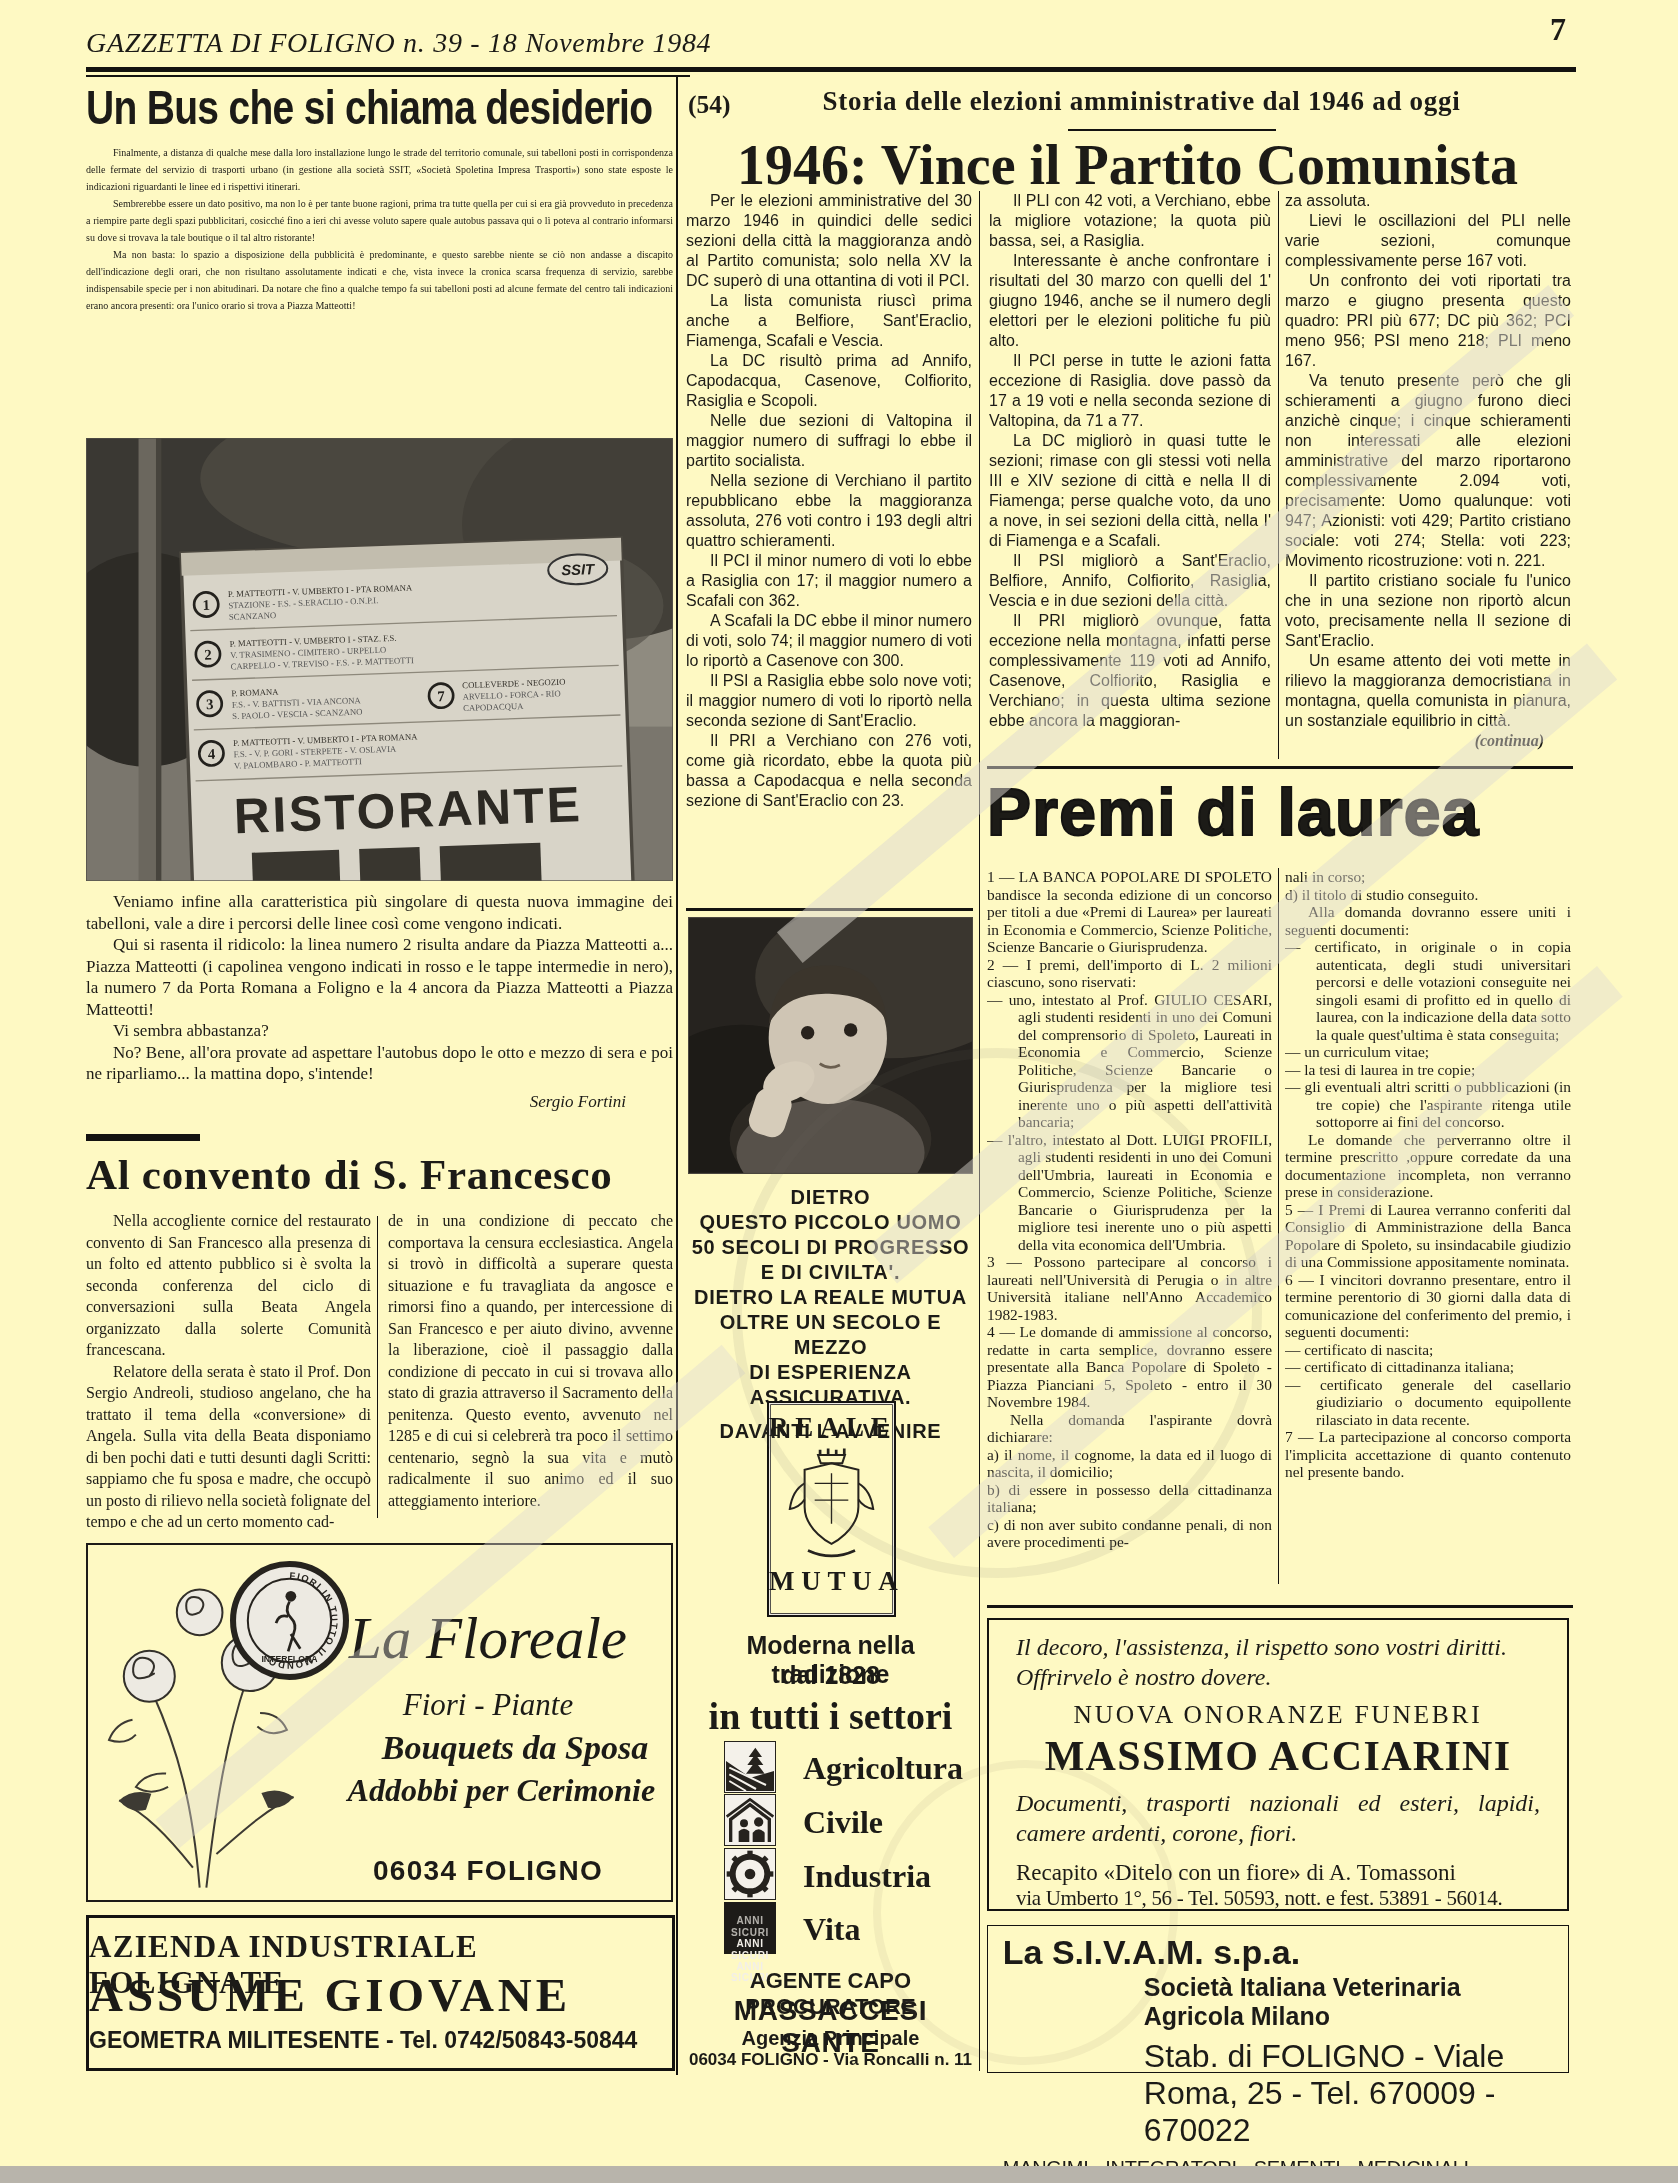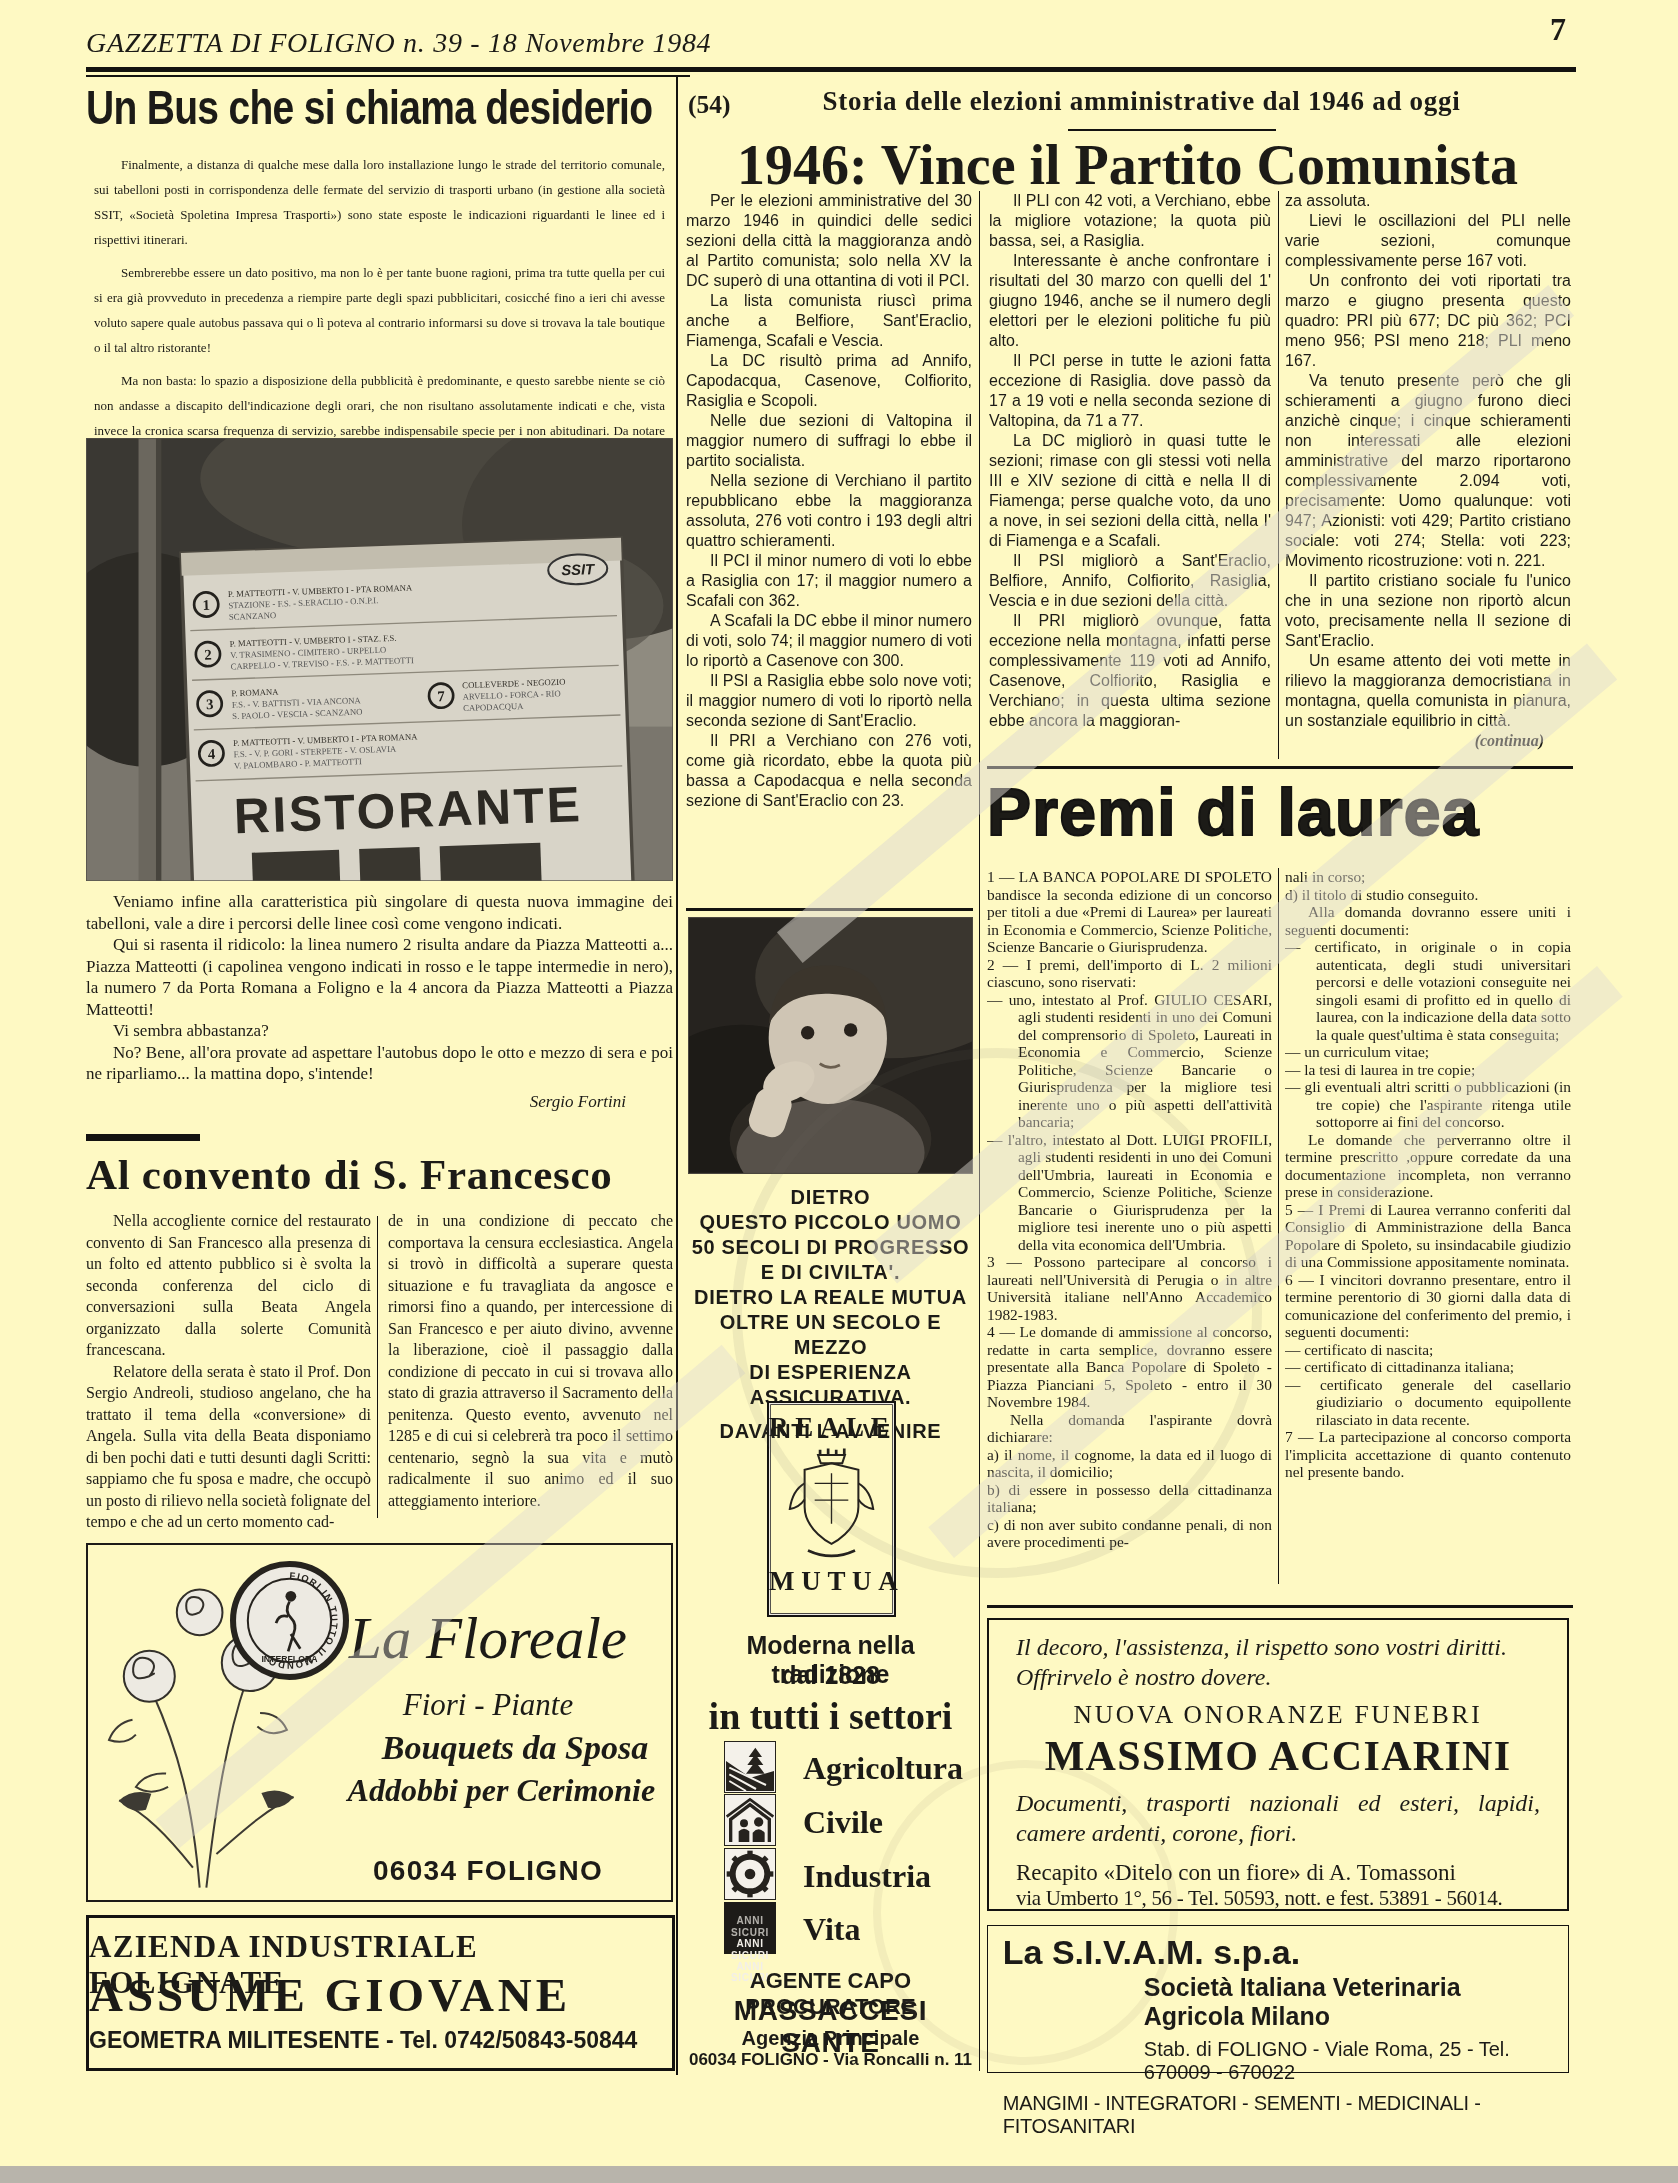--- a/index.html
+++ b/index.html
@@ -13,21 +13,21 @@
   
   .bus-title{font-family:"Liberation Sans",sans-serif;font-weight:bold;font-size:39px;
              transform:scaleY(1.22);transform-origin:top left;letter-spacing:-0.7px;white-space:nowrap;}
   .kicker-num{font-size:25.5px;font-weight:bold;}
   .kicker{font-size:27px;font-weight:bold;text-align:center;letter-spacing:0.7px;}
   .headline1946{font-size:56px;font-weight:bold;text-align:center;white-space:nowrap;letter-spacing:0px;}
   .conv-title{font-size:43px;font-weight:bold;letter-spacing:0.7px;white-space:nowrap;}
   .premi-title{font-family:"Liberation Sans",sans-serif;font-weight:bold;font-size:66px;
                -webkit-text-stroke:2px #141311;letter-spacing:1.3px;white-space:nowrap;}
   
-  .busbody p{margin:8px;font-size:13px;line-height:25px;text-align:justify;text-indent:27px;}
+  .busbody p{margin:0;font-size:10px;line-height:17px;text-align:justify;text-indent:27px;}
   .caption p{margin:0;font-size:17px;line-height:21.5px;text-align:justify;text-indent:27px;}
   .byline{text-align:right !important;font-style:italic;text-indent:0 !important;padding-right:47px;margin-top:6.7px !important;}
   .c1946 p{margin:0;font-family:"Liberation Sans",sans-serif;font-size:16px;line-height:20px;
            text-align:justify;text-indent:24px;}
   .c1946 p.cont{text-indent:0;}
   .fin{font-family:"Liberation Serif",serif !important;font-style:italic;text-align:right !important;
        font-weight:bold;text-indent:0 !important;padding-right:27px;}
   .conv p{margin:0;font-size:16px;line-height:21.5px;text-align:justify;text-indent:27px;}
   .conv p.cont{text-indent:0;}
   .premi p{margin:0;font-size:15.4px;line-height:17.5px;text-align:justify;text-indent:23px;}
@@ -382,21 +382,21 @@
     <div style="text-align:center;font-size:25.5px;letter-spacing:2.7px;margin-top:8px;">NUOVA ONORANZE FUNEBRI</div>
     <div style="text-align:center;font-size:42px;font-weight:bold;letter-spacing:1.3px;margin-top:1.3px;">MASSIMO ACCIARINI</div>
     <div class="it" style="margin-top:9.4px;text-align:justify;">Documenti, trasporti nazionali ed esteri, lapidi, camere ardenti, corone, fiori.</div>
     <div style="font-size:23px;margin-top:12px;">Recapito «Ditelo con un fiore» di A. Tomassoni</div>
     <div style="font-size:21px;letter-spacing:-0.3px;">via Umberto 1°, 56 - Tel. 50593, nott. e fest. 53891 - 56014.</div>
   </div>
 
   <div class="abs sivam-box" style="left:987px;top:1925px;width:582px;height:148px;box-sizing:border-box;padding:6.7px 14.8px;">
     <div style="font-size:34px;font-weight:bold;">La S.I.V.A.M. s.p.a.</div>
     <div style="font-size:25px;font-weight:bold;padding-left:141px;margin-top:1.3px;">Società Italiana Veterinaria Agricola Milano</div>
-    <div style="font-size:20px;padding-left:141px;margin-top:6.7px;">Stab. di FOLIGNO - Viale Roma, 25 - Tel. 670009 - 670022</div>
+    <div style="font-size:32px;padding-left:141px;margin-top:6.7px;">Stab. di FOLIGNO - Viale Roma, 25 - Tel. 670009 - 670022</div>
     <div style="font-size:20px;margin-top:8px;letter-spacing:-0.3px;">MANGIMI - INTEGRATORI - SEMENTI - MEDICINALI - FITOSANITARI</div>
   </div>
 
   <div class="abs wm" style="left:672px;top:604px;width:1007px;height:40px;background:rgba(222,218,209,0.5);transform:rotate(-40deg);"></div>
   <div class="abs wm" style="left:772px;top:940px;width:940px;height:47px;background:rgba(222,218,209,0.45);transform:rotate(-40deg);"></div>
   <div class="abs wm" style="left:839px;top:1242px;width:873px;height:40px;background:rgba(222,218,209,0.4);transform:rotate(-40deg);"></div>
   <div class="abs wm" style="left:81px;top:1578px;width:739px;height:37px;background:rgba(222,218,209,0.4);transform:rotate(-40deg);"></div>
   <div class="abs wm" style="left:732px;top:1048px;width:510px;height:510px;border:10.7px solid rgba(110,105,95,0.10);border-radius:50%;"></div>
   <div class="abs wm" style="left:873px;top:1760px;width:289px;height:289px;border:8px solid rgba(110,105,95,0.08);border-radius:50%;"></div>
 

